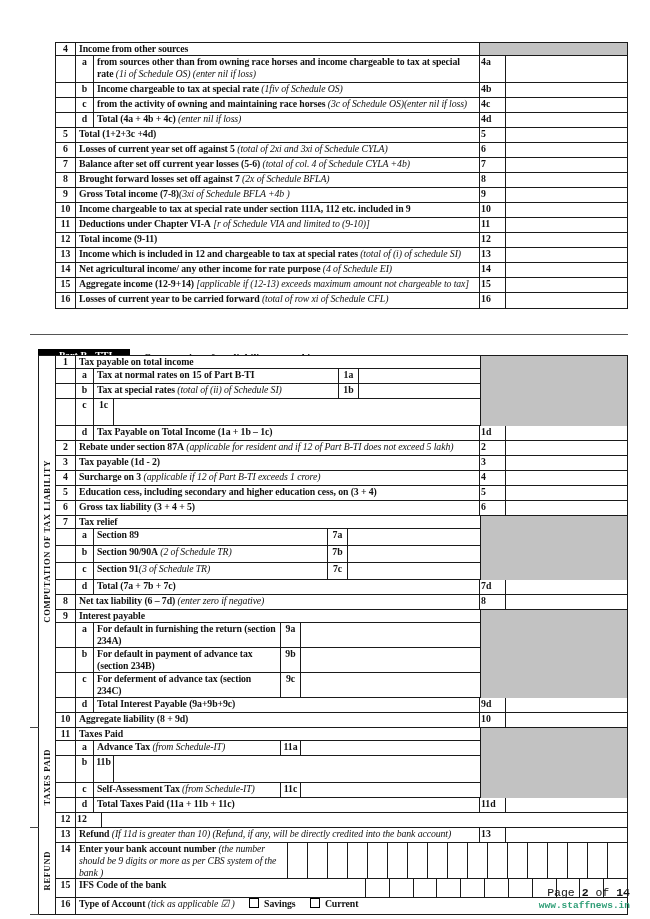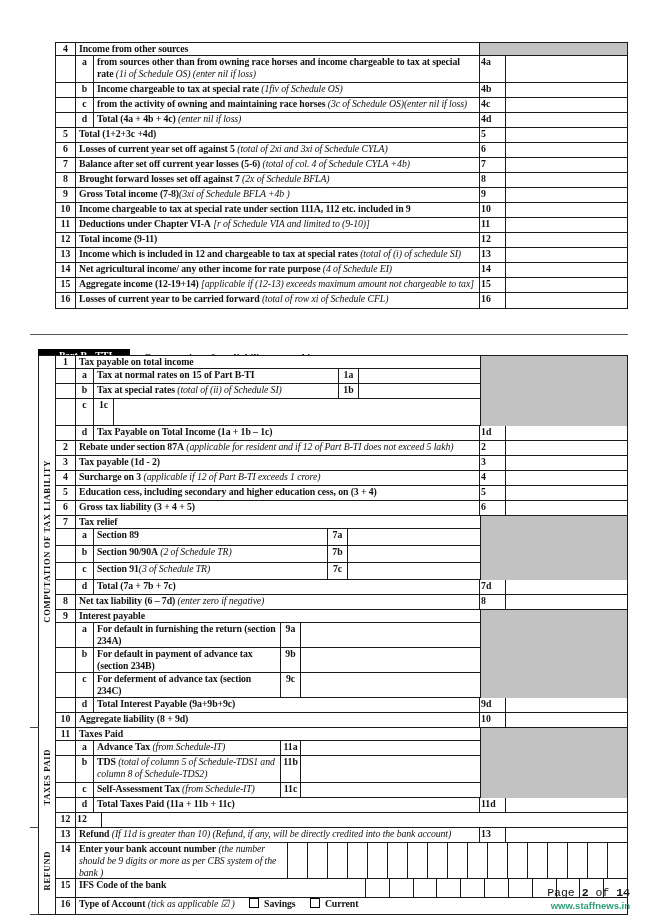--- a/index.html
+++ b/index.html
@@ -65,21 +65,21 @@
   .r16{min-height:16px;}
 
   
   .chk{display:inline-block;width:10px;height:10px;border:1.3px solid #000;vertical-align:-1px;margin:0 5px 0 12px;background:#fff;}
   .optlbl{font-weight:bold;}
 
   
   .footer{position:absolute;right:20px;top:886px;text-align:right;}
   .pageline{font-size:11.5px;font-family:Liberation Mono, monospace;}
   .pageline b{font-weight:bold;}
-  .site{font-family:Liberation Sans, sans-serif;font-weight:bold;font-size:9.5px;color:#2f9e77;margin-top:0px;}
+  .site{font-family:Liberation Mono, monospace;font-weight:bold;font-size:9.5px;color:#2f9e77;margin-top:0px;}
 </style>
 </head>
 <body>
 
 <div class="page">
 
   <div class="tbl ti-table">
     <div class="row hdr">
       <div class="cell num">4</div>
       <div class="cell desc"><span class="lbl">Income from other sources</span></div>
@@ -168,21 +168,21 @@
       <div class="cell amt"></div>
     </div>
     <div class="row">
       <div class="cell num">14</div>
       <div class="cell desc"><span class="lbl">Net agricultural income/ any other income for rate purpose</span> <span class="ref">(4 of Schedule EI)</span></div>
       <div class="cell code">14</div>
       <div class="cell amt"></div>
     </div>
     <div class="row">
       <div class="cell num">15</div>
-      <div class="cell desc"><span class="lbl">Aggregate income (12-19+14)</span> <span class="ref">[applicable if (12-13) exceeds maximum amount not chargeable to tax]</span></div>
+      <div class="cell desc"><span class="lbl">Aggregate income (12-9+14)</span> <span class="ref">[applicable if (12-13) exceeds maximum amount not chargeable to tax]</span></div>
       <div class="cell code">15</div>
       <div class="cell amt"></div>
     </div>
     <div class="row last-row">
       <div class="cell num">16</div>
       <div class="cell desc"><span class="lbl">Losses of current year to be carried forward</span> <span class="ref">(total of row xi of Schedule CFL)</span></div>
       <div class="cell code">16</div>
       <div class="cell amt"></div>
     </div>
   </div>
@@ -364,21 +364,20 @@
         <div class="row">
           <div class="cell num"></div>
           <div class="cell let">a</div>
           <div class="cell desc"><span class="lbl">Advance Tax</span> <span class="ref">(from Schedule-IT)</span></div>
           <div class="cell icode nbr">11a</div>
           <div class="cell iamt nbr"></div>
         </div>
         <div class="row h2">
           <div class="cell num"></div>
           <div class="cell let">b</div>
-          <div class="cell desc"><span class="lbl">TDS</span> <span class="ref">(total of column 5 of Schedule-TDS1 and column 8 of Schedule-TDS2)</span></div>
           <div class="cell icode nbr">11b</div>
           <div class="cell iamt nbr"></div>
         </div>
         <div class="row">
           <div class="cell num"></div>
           <div class="cell let">c</div>
           <div class="cell desc"><span class="lbl">Self-Assessment Tax</span> <span class="ref">(from Schedule-IT)</span></div>
           <div class="cell icode nbr">11c</div>
           <div class="cell iamt nbr"></div>
         </div>

